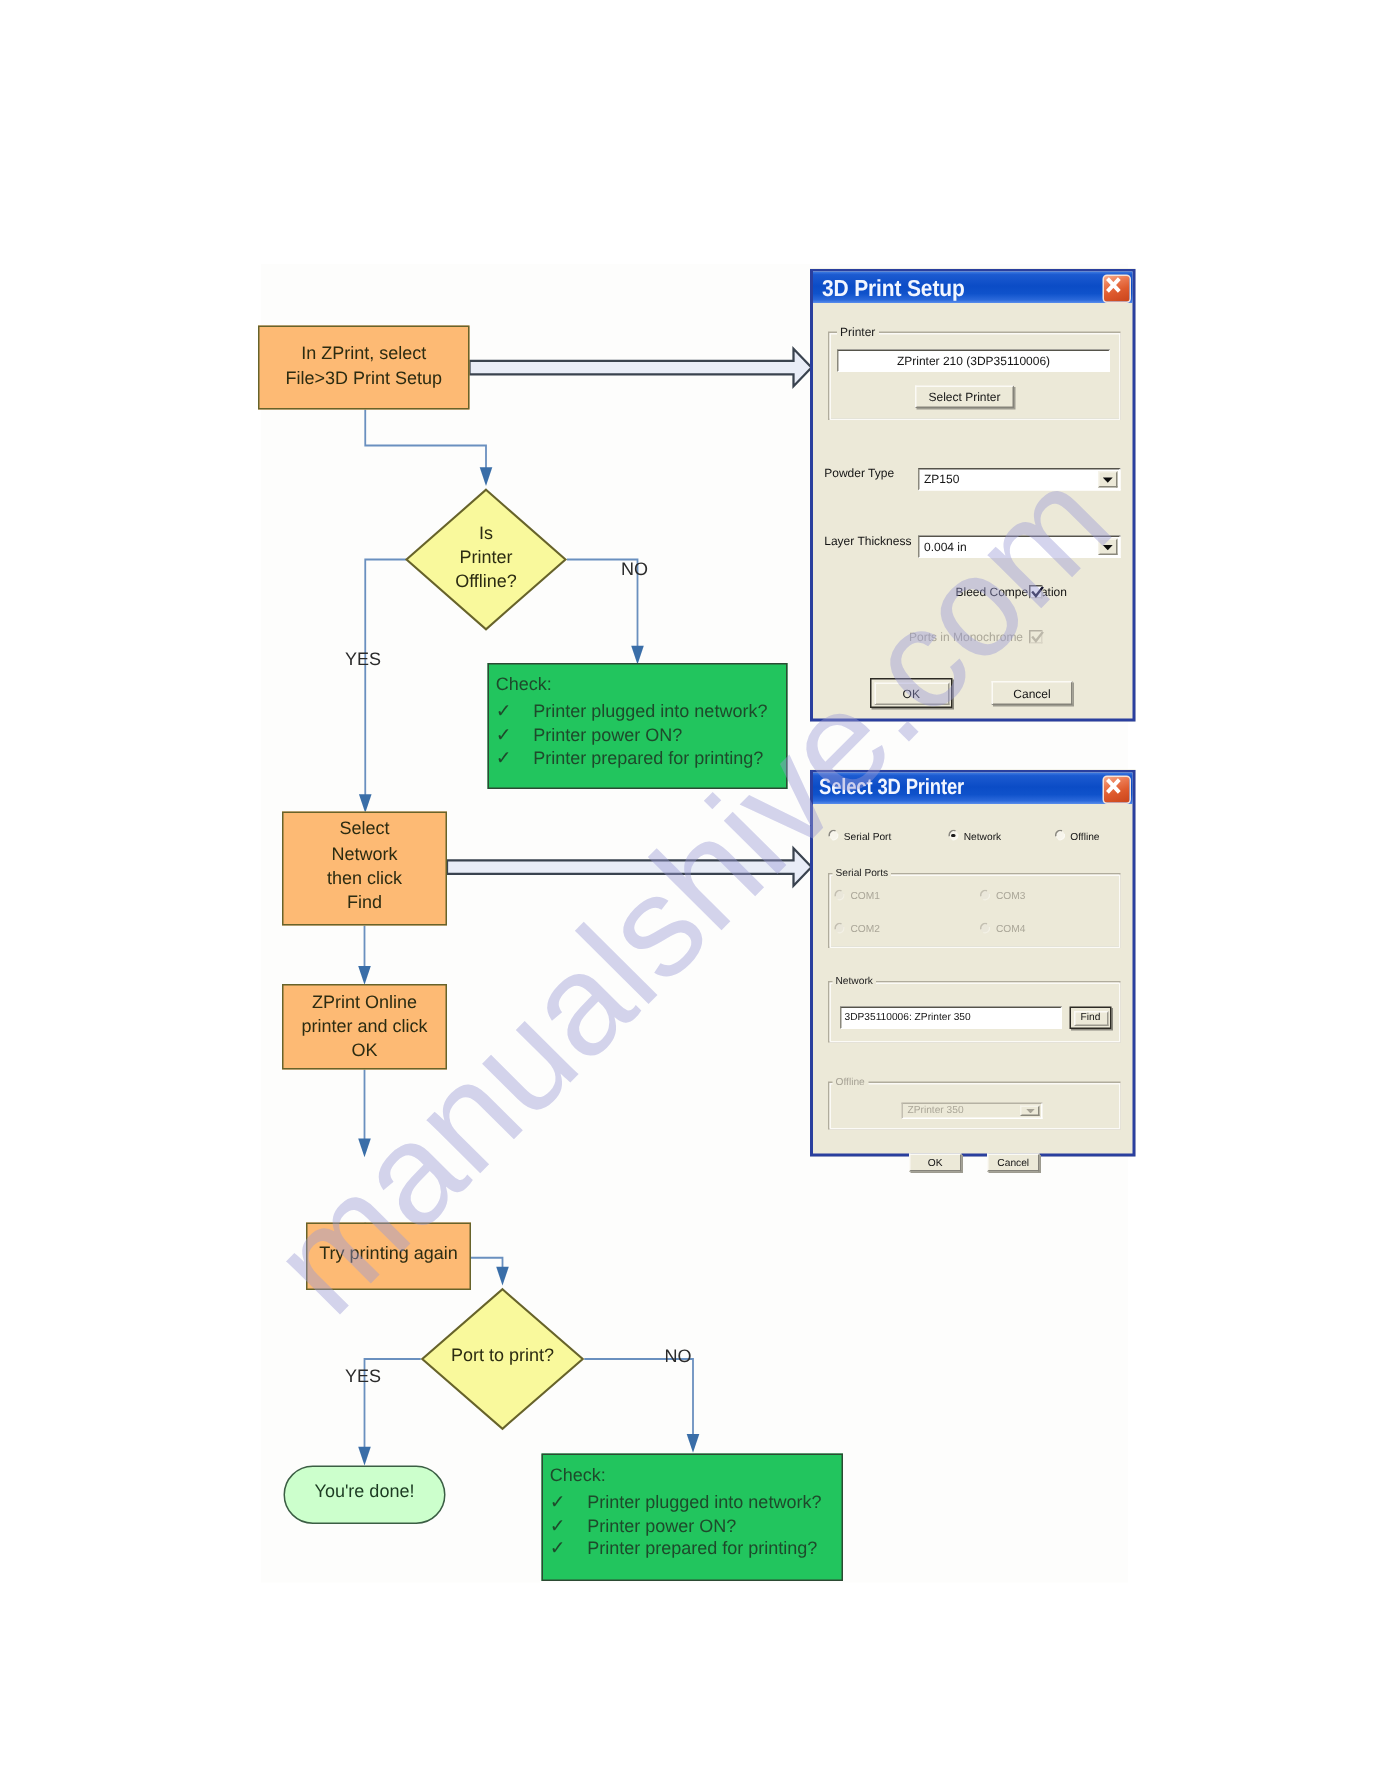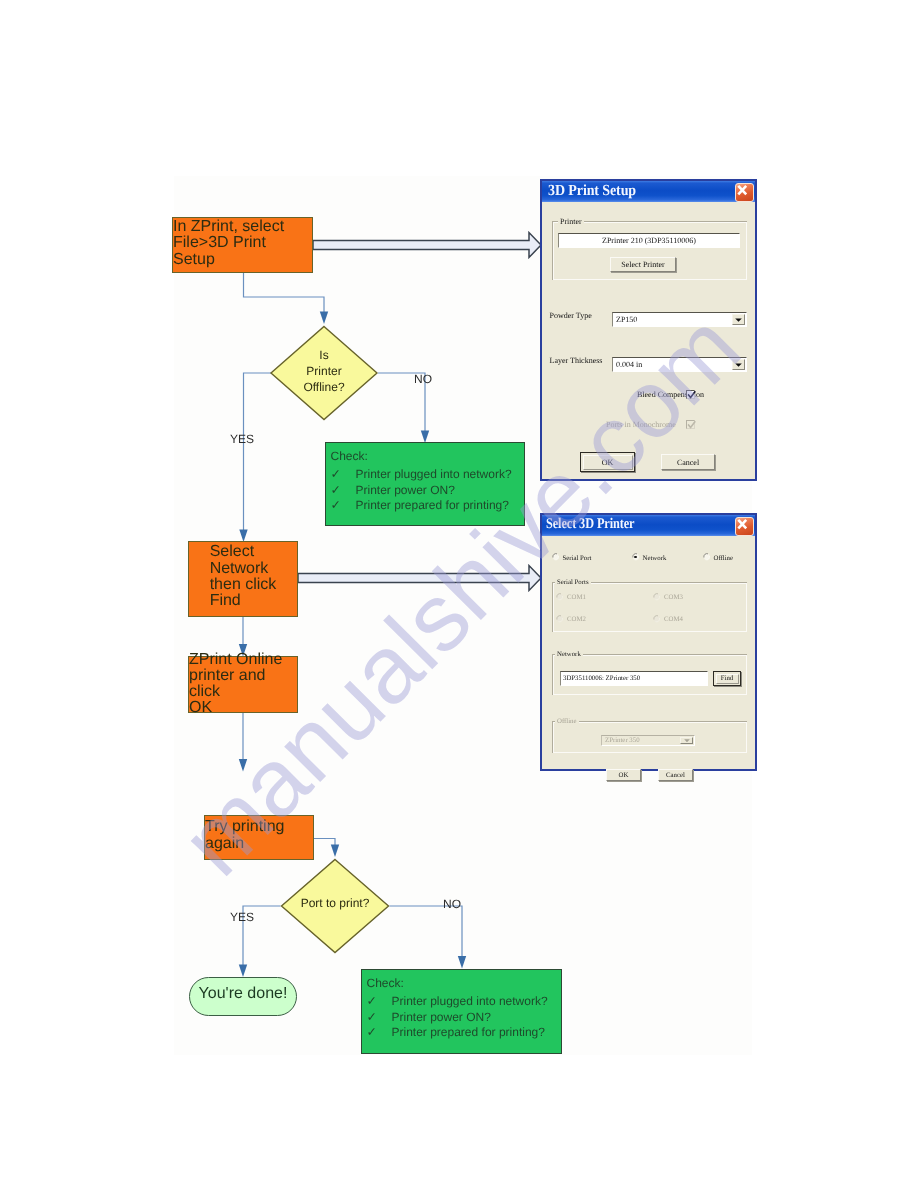--- a/index.html
+++ b/index.html
@@ -7,38 +7,38 @@
   body{width:918px;height:1188px;background:#ffffff;font-family:"Liberation Sans",sans-serif;overflow:hidden;position:relative;
        -webkit-font-smoothing:antialiased;text-rendering:geometricPrecision;}
   #page{position:absolute;left:0;top:0;width:918px;height:1188px;}
   .abs{position:absolute;}
 
   
   #bgpanel{position:absolute;left:174px;top:176px;width:578px;height:879px;background:#fdfdfc;}
 
   
   #flow{position:absolute;left:0;top:0;width:918px;height:1188px;}
-  .fbox{position:absolute;background:#f97316;border:1.5px solid #67632a;
+  .fbox{position:absolute;background:#fdba74;border:1.5px solid #67632a;
         box-sizing:border-box;display:flex;align-items:center;justify-content:center;
-        color:#2c2c12;font-size:16px;line-height:16.1px;}
+        text-align:center;color:#2c2c12;font-size:12px;line-height:16.1px;}
   .fnote{position:absolute;background:#22c55e;border:1.5px solid #2c4a33;box-sizing:border-box;
          color:#1e4a2b;font-size:12px;line-height:16.5px;}
   .fpill{position:absolute;background:#ccffcc;border:1.5px solid #3b5e44;box-sizing:border-box;
          border-radius:20px;display:flex;align-items:center;justify-content:center;
-         color:#1c3a22;font-size:16px;padding-bottom:5px;}
+         color:#1c3a22;font-size:12px;padding-bottom:5px;}
   .flab{position:absolute;color:#2b2b2b;font-size:12px;}
   .note-title{position:absolute;left:4.5px;top:5px;white-space:nowrap;}
   .note-list{position:absolute;left:4.5px;top:23px;}
   .note-row{display:flex;height:15.9px;align-items:center;white-space:nowrap;}
   .ck{width:25px;flex:none;font-size:12.5px;}
   .fsvg{position:absolute;left:0;top:0;width:918px;height:1188px;overflow:visible;}
 
   
   .dlg{position:absolute;background:#ece9d8;border:0;box-shadow:inset 0 0 0 2px #2a3f9e;box-sizing:border-box;
-       font-family:Liberation Serif, serif;}
+       font-family:Liberation Sans, sans-serif;}
   .dlg-tb{position:absolute;left:2px;top:2px;right:2px;height:21px;
           background:linear-gradient(180deg,#3e7ce4 0%,#1c5ad0 10%,#0b4cc6 46%,#0f52cb 70%,#2a68da 90%,#5a8eec 100%);
           display:flex;align-items:center;}
   .dlg-title{font-size:14px;font-weight:bold;color:#f2f6ff;padding-left:6px;letter-spacing:-0.1px;
              white-space:nowrap;transform:scaleY(1.1);transform-origin:left center;}
   .dlg-close{position:absolute;top:1.5px;width:19px;height:19px;border-radius:3px;
              background:linear-gradient(160deg,#f7ad8d 0%,#ec7a52 28%,#de5a2d 58%,#c9441b 100%);
              border:1.2px solid #f6e3d8;box-sizing:border-box;}
   .dlg-close svg{position:absolute;left:-1.5px;top:-1.5px;}
 

